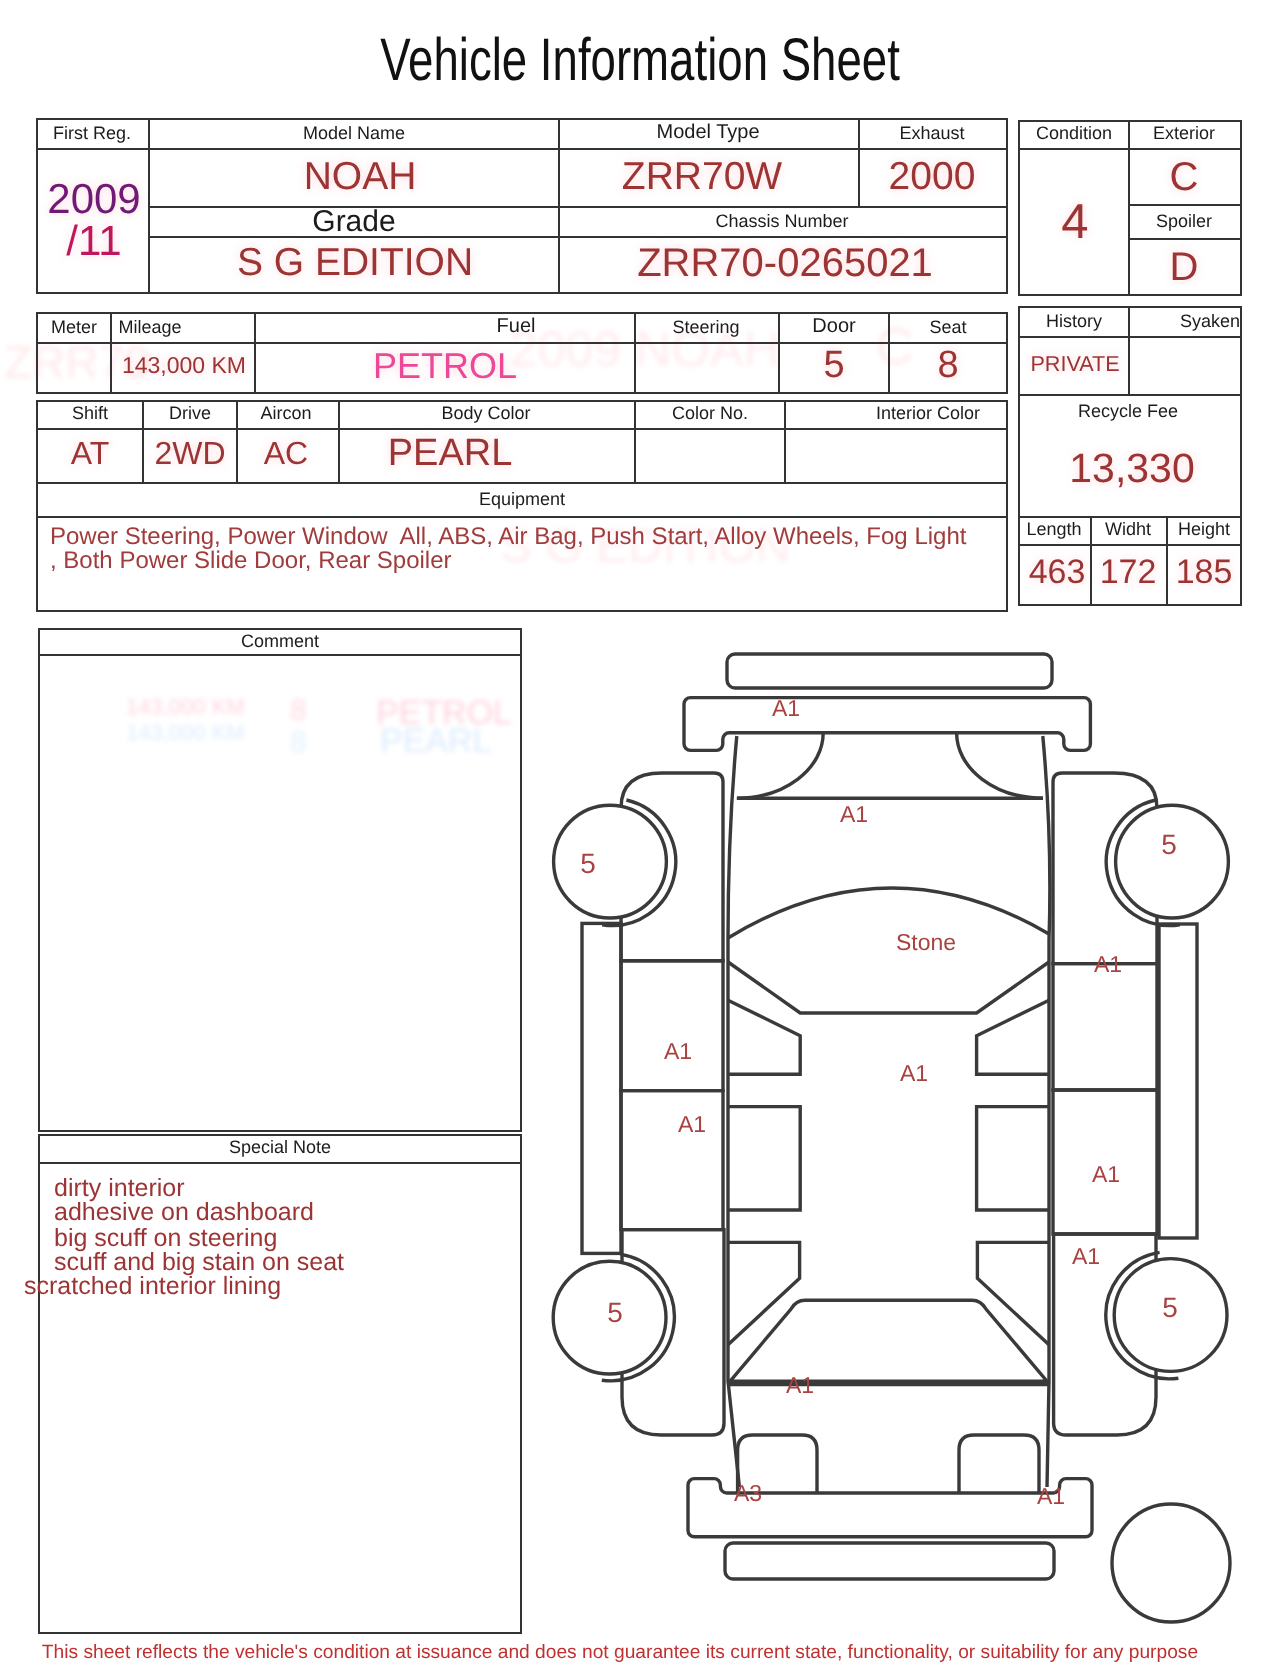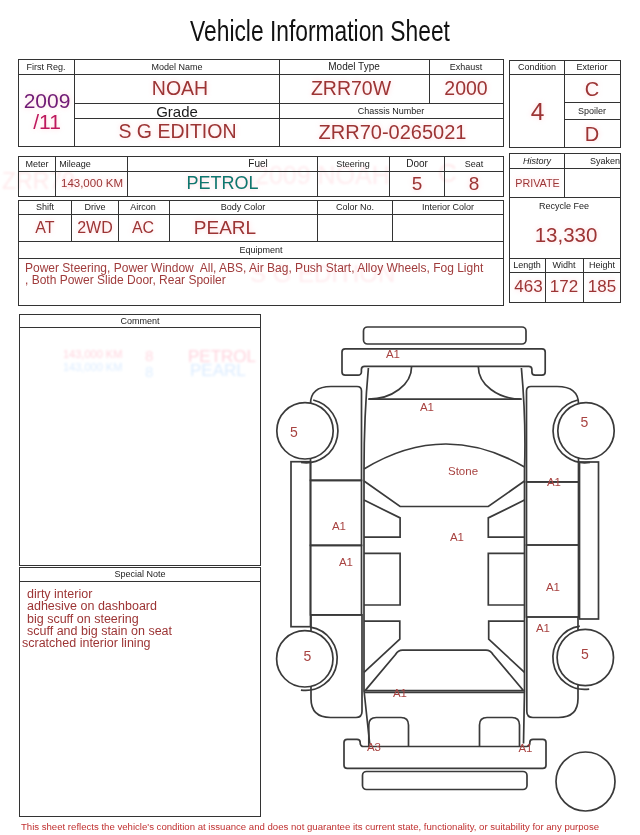--- a/index.html
+++ b/index.html
@@ -123,21 +123,21 @@
 <div class="tc" style="left:222px;top:164px;font-size:10px;color:#1c1c1c;margin-left:36px;">Fuel</div>
 
 <div class="tc" style="left:353px;top:164px;font-size:9px;color:#1c1c1c;">Steering</div>
 
 <div class="tc" style="left:417px;top:164px;font-size:10px;color:#1c1c1c;">Door</div>
 
 <div class="tc" style="left:474px;top:164px;font-size:9px;color:#1c1c1c;">Seat</div>
 
 <div class="tc" style="left:92px;top:184px;font-size:11.5px;color:#9c3434;text-shadow:0 0 5px rgba(255,150,160,0.4);">143,000 KM</div>
 
-<div class="tc" style="left:222.5px;top:183px;font-size:18px;color:#0f766e;text-shadow:0 0 5px rgba(255,150,160,0.4);">PETROL</div>
+<div class="tc" style="left:222.5px;top:183px;font-size:18px;color:#ec4899;text-shadow:0 0 5px rgba(255,150,160,0.4);">PETROL</div>
 
 <div class="tc" style="left:417px;top:183px;font-size:19px;color:#9c3434;text-shadow:0 0 5px rgba(255,150,160,0.4);">5</div>
 
 <div class="tc" style="left:474px;top:183px;font-size:19px;color:#9c3434;text-shadow:0 0 5px rgba(255,150,160,0.4);">8</div>
 
 <div class="ln" style="left:509px;top:153px;width:112px;height:1px;background:#333"></div>
 
 <div class="ln" style="left:509px;top:168px;width:112px;height:1px;background:#333"></div>
 
 <div class="ln" style="left:509px;top:197px;width:112px;height:1px;background:#333"></div>
@@ -151,21 +151,21 @@
 <div class="ln" style="left:509px;top:153px;width:1px;height:150px;background:#333"></div>
 
 <div class="ln" style="left:564px;top:153px;width:1px;height:45px;background:#333"></div>
 
 <div class="ln" style="left:545px;top:258px;width:1px;height:45px;background:#333"></div>
 
 <div class="ln" style="left:583px;top:258px;width:1px;height:45px;background:#333"></div>
 
 <div class="ln" style="left:620px;top:153px;width:1px;height:150px;background:#333"></div>
 
-<div class="tc" style="left:537px;top:161px;font-size:9px;color:#1c1c1c;font-style:italic;">History</div>
+<div class="tc" style="left:537px;top:161px;font-size:9px;color:#1c1c1c;">History</div>
 
 <div class="tc" style="left:592px;top:161px;font-size:9px;color:#1c1c1c;margin-left:13px;">Syaken</div>
 
 <div class="tc" style="left:537.5px;top:183px;font-size:10.8px;color:#9c3434;text-shadow:0 0 5px rgba(255,150,160,0.4);">PRIVATE</div>
 
 <div class="tc" style="left:564px;top:206px;font-size:9px;color:#1c1c1c;">Recycle Fee</div>
 
 <div class="tc" style="left:566px;top:234.5px;font-size:20.5px;color:#9c3434;text-shadow:0 0 5px rgba(255,150,160,0.4);">13,330</div>
 
 <div class="tc" style="left:527px;top:265px;font-size:9px;color:#1c1c1c;">Length</div>
@@ -207,21 +207,21 @@
 <div class="tc" style="left:45px;top:207px;font-size:9px;color:#1c1c1c;">Shift</div>
 
 <div class="tc" style="left:95px;top:207px;font-size:9px;color:#1c1c1c;">Drive</div>
 
 <div class="tc" style="left:143px;top:207px;font-size:9px;color:#1c1c1c;">Aircon</div>
 
 <div class="tc" style="left:243px;top:207px;font-size:9px;color:#1c1c1c;">Body Color</div>
 
 <div class="tc" style="left:355px;top:207px;font-size:9px;color:#1c1c1c;">Color No.</div>
 
-<div class="tc" style="left:448px;top:207px;font-size:9px;color:#1c1c1c;text-align:center;">Interior Color</div>
+<div class="tc" style="left:464px;top:207px;font-size:9px;color:#1c1c1c;text-align:center;">Interior Color</div>
 
 <div class="tc" style="left:45px;top:228px;font-size:16px;color:#9c3434;text-shadow:0 0 5px rgba(255,150,160,0.4);">AT</div>
 
 <div class="tc" style="left:95px;top:228px;font-size:16px;color:#9c3434;text-shadow:0 0 5px rgba(255,150,160,0.4);">2WD</div>
 
 <div class="tc" style="left:143px;top:228px;font-size:16px;color:#9c3434;text-shadow:0 0 5px rgba(255,150,160,0.4);">AC</div>
 
 <div class="tc" style="left:225px;top:226.5px;font-size:19px;color:#9c3434;text-shadow:0 0 5px rgba(255,150,160,0.4);">PEARL</div>
 
 <div class="tc" style="left:261px;top:250px;font-size:9px;color:#1c1c1c;">Equipment</div>
@@ -255,21 +255,21 @@
 <div class="tc" style="left:140px;top:574px;font-size:9px;color:#1c1c1c;">Special Note</div>
 
 <div class="tl" style="left:27px;top:594.0px;font-size:12.5px;color:#9c3434;">dirty interior</div>
 
 <div class="tl" style="left:27px;top:606.3px;font-size:12.5px;color:#9c3434;">adhesive on dashboard</div>
 
 <div class="tl" style="left:27px;top:618.6px;font-size:12.5px;color:#9c3434;">big scuff on steering</div>
 
 <div class="tl" style="left:27px;top:630.9px;font-size:12.5px;color:#9c3434;">scuff and big stain on seat</div>
 
-<div class="tl" style="left:22px;top:643.2px;font-size:12.5px;color:#9c3434;">scratched interior lining</div>
+<div class="tl" style="left:12px;top:643.2px;font-size:12.5px;color:#9c3434;">scratched interior lining</div>
 
 <div class="tc" style="left:310px;top:827px;font-size:9.6px;color:#c03030;">This sheet reflects the vehicle's condition at issuance and does not guarantee its current state, functionality, or suitability for any purpose</div>
 
 <svg style="position:absolute;left:270px;top:315px" width="370" height="505" viewBox="270 315 370 505">
 <g fill="none" stroke="#3a3a3a" stroke-width="1.7">
 
 <rect x="363.5" y="327" width="162.5" height="17" rx="4"></rect>
 
 <path d="M345.2,348.8 H542 a3.2,3.2 0 0 1 3.2,3.2 V372 a3.2,3.2 0 0 1 -3.2,3.2 H535.1 a3.2,3.2 0 0 1 -3.2,-3.2 V369.6 a3.2,3.2 0 0 0 -3.2,-3.2 H364.6 a3.2,3.2 0 0 0 -3.2,3.2 V372 a3.2,3.2 0 0 1 -3.2,3.2 H345.2 a3.2,3.2 0 0 1 -3.2,-3.2 V352 a3.2,3.2 0 0 1 3.2,-3.2 Z"></path>
 

